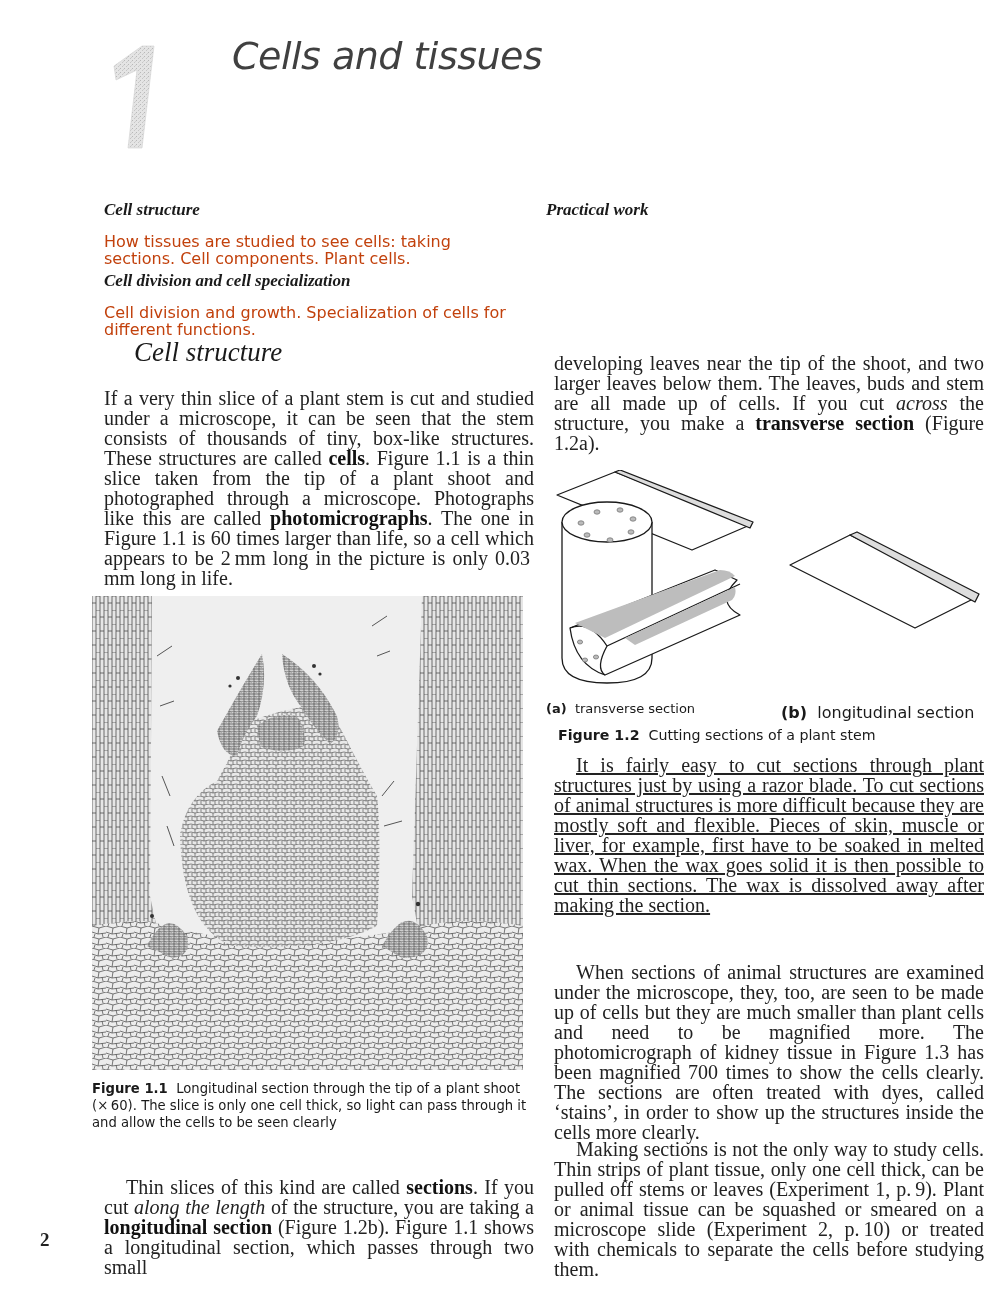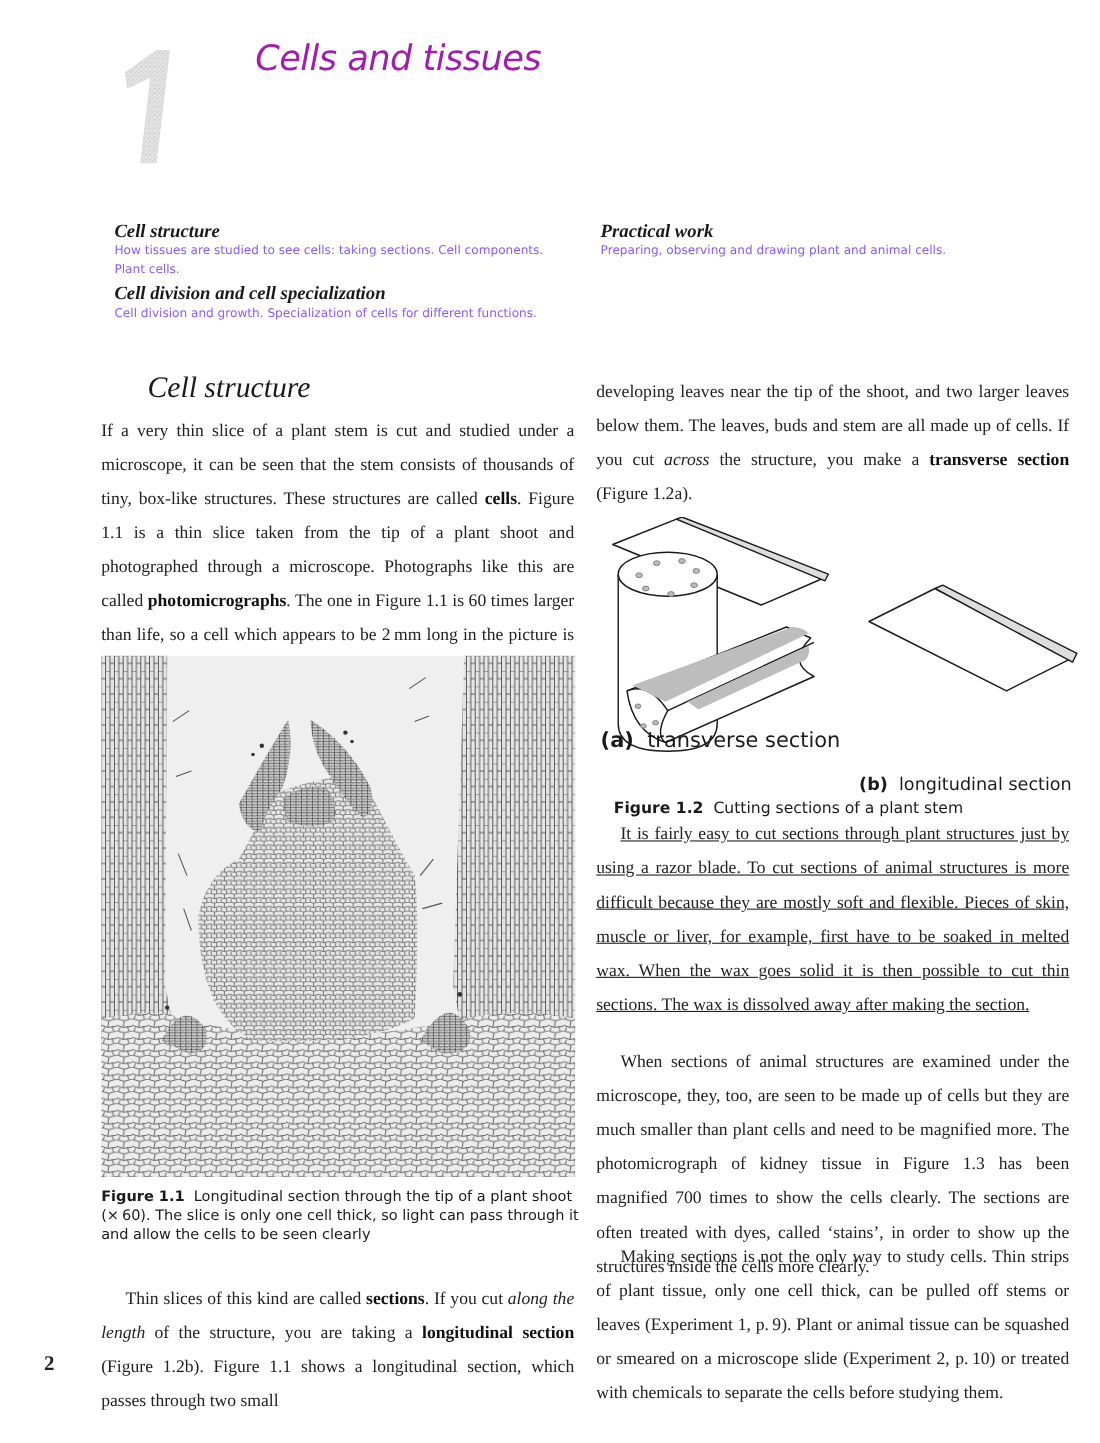--- a/index.html
+++ b/index.html
@@ -1,47 +1,47 @@
 <!DOCTYPE html>
 <html><head>
 <meta charset="utf-8">
 <style>
   html, body { margin: 0; padding: 0; background: #fff; }
   body { width: 1000px; height: 1312px; position: relative; overflow: hidden; color: #1c1c1c; }
 
   #chapter-number { position: absolute; left: 112px; top: 40px; width: 50px; height: 110px; }
-  #chapter-title { position: absolute; left: 232px; top: 34px; margin: 0; font-family: "DejaVu Sans", sans-serif; font-style: italic; font-weight: normal; font-size: 32px; letter-spacing: -0.5px; color: #a21caf; }
+  #chapter-title { position: absolute; left: 232px; top: 34px; margin: 0; font-family: "DejaVu Sans", sans-serif; font-style: italic; font-weight: normal; font-size: 38px; letter-spacing: -0.5px; color: #404040; }
 
   .overview { position: absolute; }
   .overview .h { font-family: "Liberation Serif", serif; font-style: italic; font-weight: bold; font-size: 17px; line-height: 19px; color: #1a1a1a; }
-  .overview .d { font-family: "DejaVu Sans", sans-serif; font-size: 11px; line-height: 17px; color: #8b5cf6; margin-bottom: 4px; }
+  .overview .d { font-family: "DejaVu Sans", sans-serif; font-size: 16px; line-height: 17px; color: #c2410c; margin-bottom: 4px; margin-top: 14px; }
   #ov-left { left: 104px; top: 200px; width: 420px; }
   #ov-right { left: 546px; top: 200px; width: 420px; }
 
   #section-heading { position: absolute; left: 134px; top: 337px; margin: 0; font-family: "Liberation Serif", serif; font-style: italic; font-weight: normal; font-size: 27px; color: #1a1a1a; }
 
-  .para { position: absolute; font-family: "Liberation Serif", serif; font-size: 16px; line-height: 31px; text-align: justify; color: #222; margin: 0; }
+  .para { position: absolute; font-family: "Liberation Serif", serif; font-size: 20px; line-height: 20px; text-align: justify; color: #222; margin: 12px; }
   .para b { font-weight: bold; color: #111; }
   .indent { text-indent: 22px; }
   #p1 { left: 92px; top: 376px; width: 430px; }
   #p-left-bottom { left: 92px; top: 1165px; width: 430px; }
   #p-right-top { left: 542px; top: 341px; width: 430px; }
   #p2 { left: 542px; top: 743px; width: 430px; text-decoration: underline; }
   #p3 { left: 542px; top: 950px; width: 430px; }
   #p4 { left: 542px; top: 1127px; width: 430px; }
 
   #page-number { position: absolute; left: 40px; top: 1229px; font-family: "Liberation Serif", serif; font-weight: bold; font-size: 19px; color: #222; }
 
   #fig11 { position: absolute; left: 92px; top: 596px; width: 431px; height: 474px; }
   .caption { position: absolute; font-family: "DejaVu Sans", sans-serif; font-size: 13.2px; line-height: 17px; color: #1a1a1a; margin: 0; }
   .caption b { font-weight: bold; }
   #cap11 { left: 92px; top: 1080px; width: 440px; }
 
   #fig12 { position: absolute; left: 545px; top: 470px; width: 435px; height: 225px; }
-  #fig12-label-a { position: absolute; left: 546px; top: 662px; font-family: "DejaVu Sans", sans-serif; font-size: 19px; color: #1a1a1a; }
+  #fig12-label-a { position: absolute; left: 546px; top: 701px; font-family: "DejaVu Sans", sans-serif; font-size: 13px; color: #1a1a1a; }
   #fig12-label-b { position: absolute; left: 781px; top: 703px; font-family: "DejaVu Sans", sans-serif; font-size: 16px; color: #1a1a1a; }
   #fig12-label-a b, #fig12-label-b b { font-weight: bold; }
   #cap12 { left: 546px; top: 727px; font-size: 14.2px; margin-left: 12px; }
 </style>
 </head>
 <body>
 
 <svg id="chapter-number" viewBox="0 0 50 110">
   <defs>
     <pattern id="grain" width="4" height="4" patternUnits="userSpaceOnUse">
@@ -56,21 +56,20 @@
 <h1 id="chapter-title">Cells and tissues</h1>
 
 <div id="ov-left" class="overview">
   <div class="h">Cell structure</div>
   <div class="d">How tissues are studied to see cells: taking sections. Cell components. Plant cells.</div>
   <div class="h">Cell division and cell specialization</div>
   <div class="d">Cell division and growth. Specialization of cells for different functions.</div>
 </div>
 <div id="ov-right" class="overview">
   <div class="h">Practical work</div>
-  <div class="d">Preparing, observing and drawing plant and animal cells.</div>
 </div>
 
 <h2 id="section-heading">Cell structure</h2>
 
 <p id="p1" class="para"><span>If a very thin slice of a plant stem is cut and studied under a microscope, it can be seen that the stem consists of thousands of tiny, box-like structures. These structures are called </span><b>cells</b><span>. Figure 1.1 is a thin slice taken from the tip of a plant shoot and photographed through a microscope. Photographs like this are called </span><b>photomicrographs</b><span>. The one in Figure 1.1 is 60 times larger than life, so a cell which appears to be 2 mm long in the picture is only 0.03 mm long in life.</span></p>
 
 <svg id="fig11" viewBox="0 0 431 474" preserveAspectRatio="none">
   <defs>
     <pattern id="cellsSmall" width="9" height="8" patternUnits="userSpaceOnUse">
       <rect width="9" height="8" fill="#e8e8e8"></rect>

